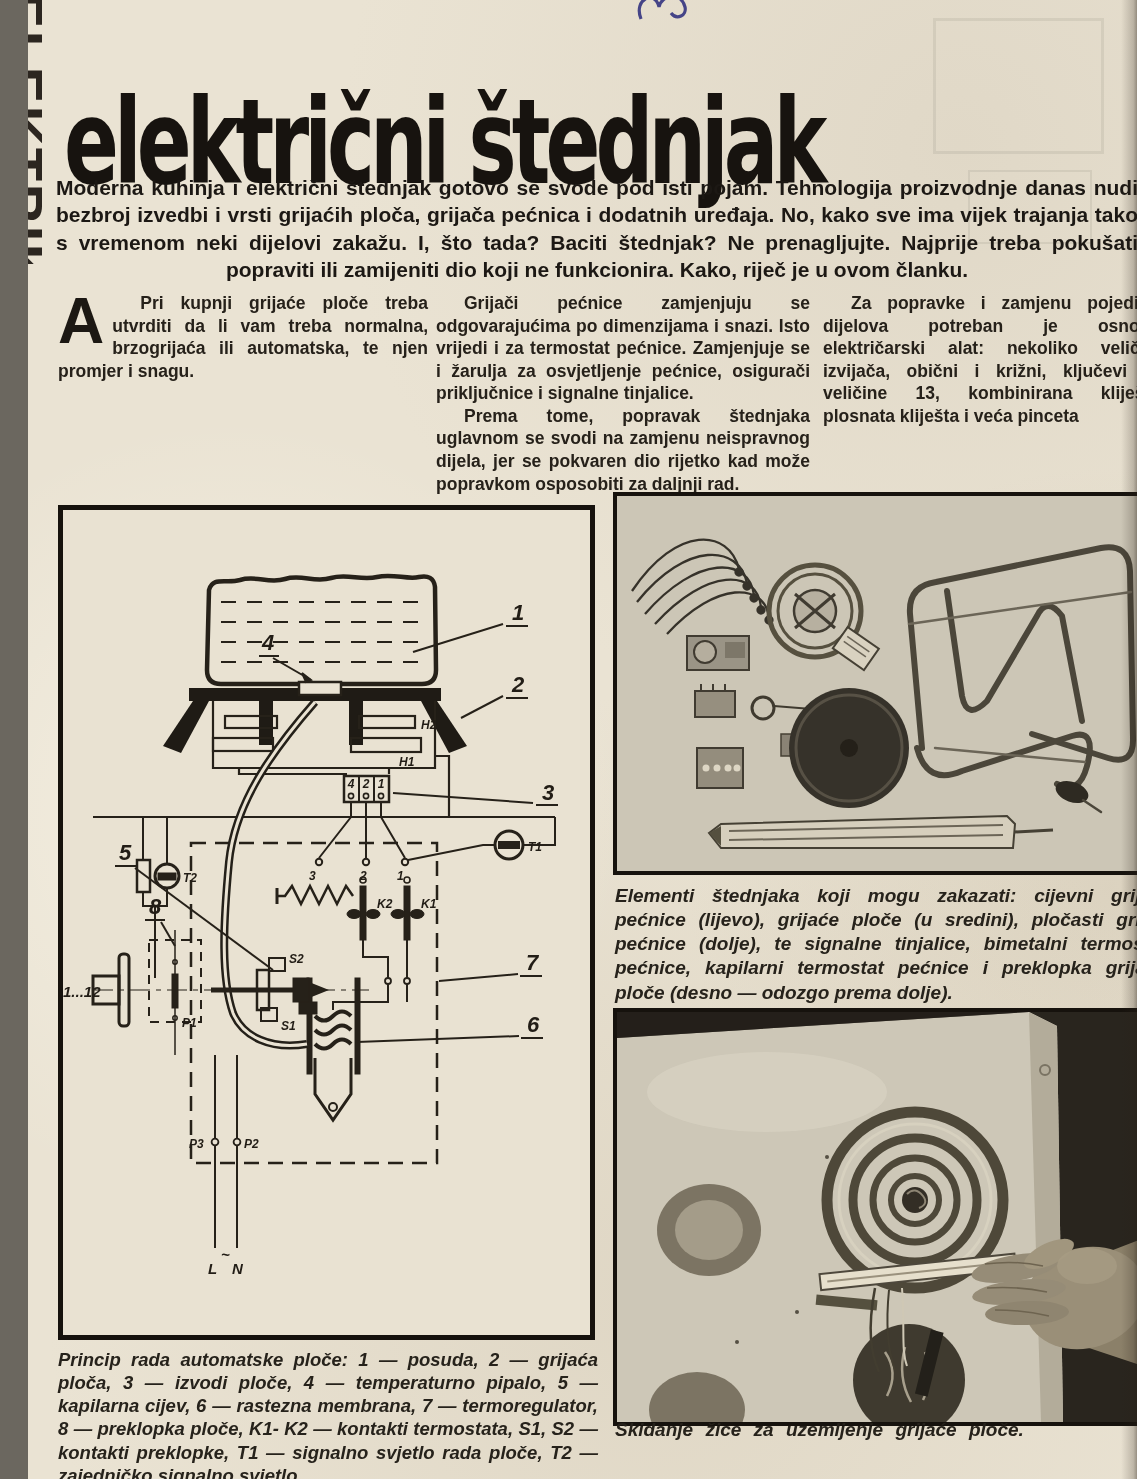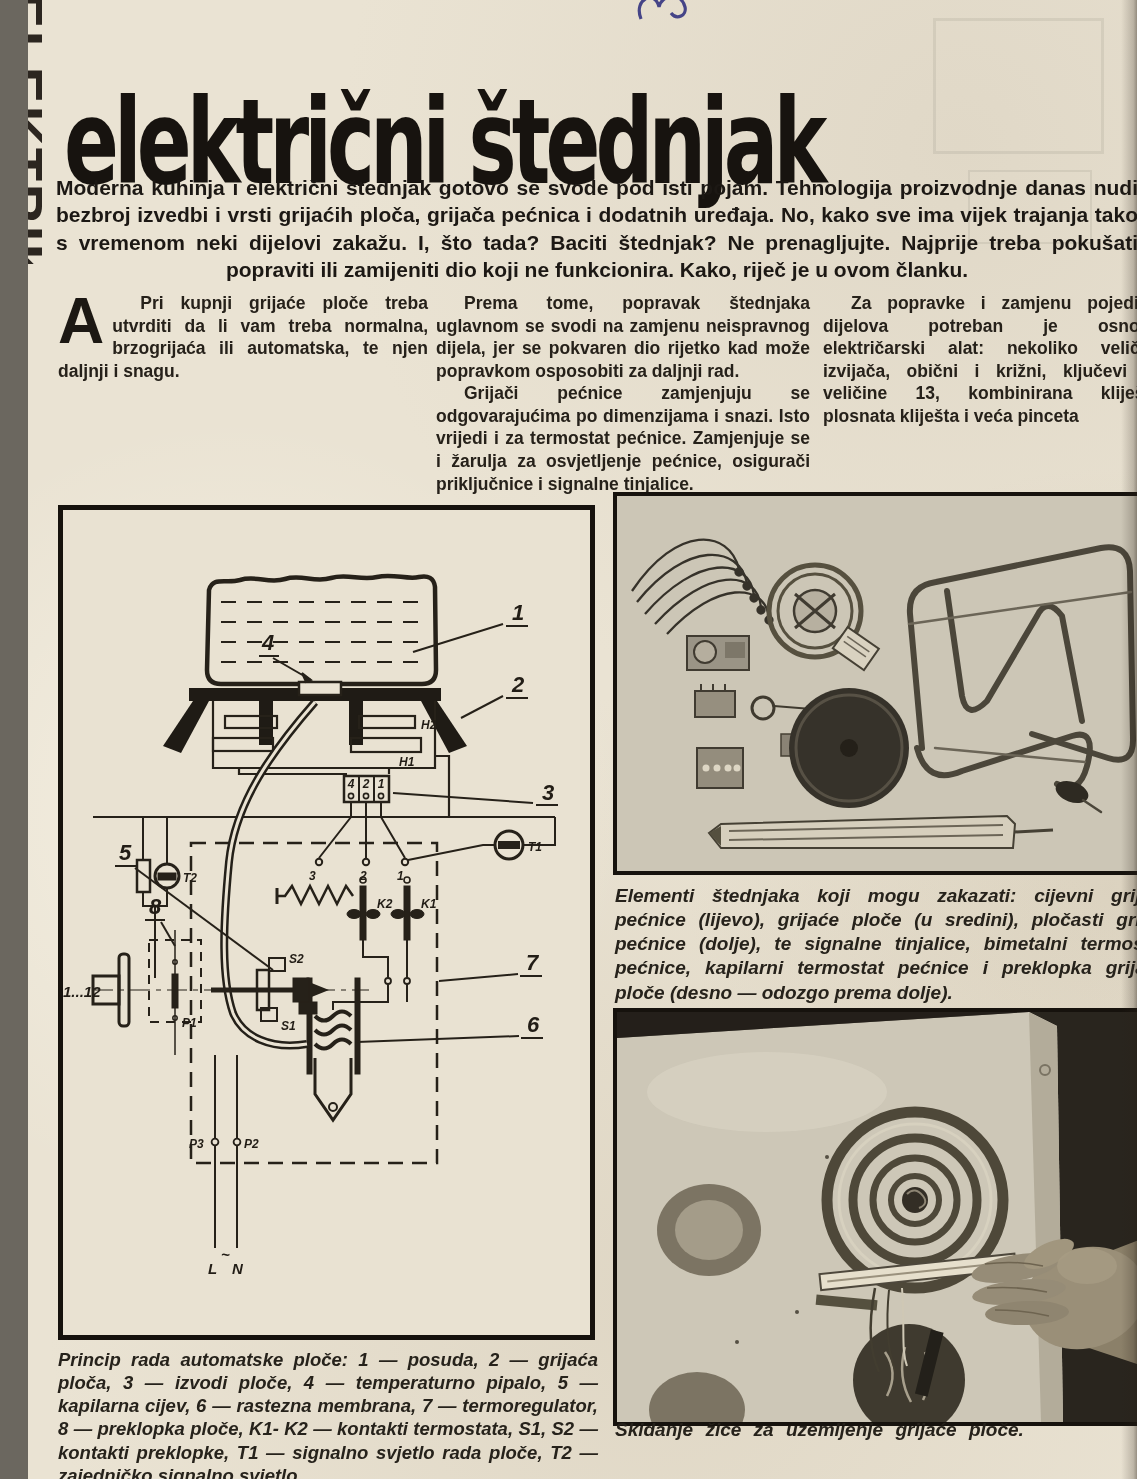--- a/index.html
+++ b/index.html
@@ -71,26 +71,26 @@
 
   <div class="ghost g1"></div>
   <div class="ghost g2"></div>
 
   <h1 class="title">električni štednjak</h1>
 
   <p class="intro">Moderna kuhinja i električni štednjak gotovo se svode pod isti pojam. Tehnologija proizvodnje danas nudi bezbroj izvedbi i vrsti grijaćih ploča, grijača pećnica i dodatnih uređaja. No, kako sve ima vijek trajanja tako s vremenom neki dijelovi zakažu. I, što tada? Baciti štednjak? Ne prenagljujte. Najprije treba pokušati popraviti ili zamijeniti dio koji ne funkcionira. Kako, riječ je u ovom članku.</p>
 
   <div class="col col1">
     <p><span class="dropcap">A</span></p>
-    <p class="ind">Pri kupnji grijaće ploče treba utvrditi da li vam treba normalna, brzogrijaća ili automatska, te njen daljnji i snagu.</p>
+    <p class="ind">Pri kupnji grijaće ploče treba utvrditi da li vam treba normalna, brzogrijaća ili automatska, te njen promjer i snagu.</p>
   </div>
 
   <div class="col col2">
+    <p class="ind">Grijači pećnice zamjenjuju se odgovarajućima po dimenzijama i snazi. Isto vrijedi i za termostat pećnice. Zamjenjuje se i žarulja za osvjetljenje pećnice, osigurači priključnice i signalne tinjalice.</p>
     <p class="ind">Prema tome, popravak štednjaka uglavnom se svodi na zamjenu neispravnog dijela, jer se pokvaren dio rijetko kad može popravkom osposobiti za daljnji rad.</p>
-    <p class="ind">Grijači pećnice zamjenjuju se odgovarajućima po dimenzijama i snazi. Isto vrijedi i za termostat pećnice. Zamjenjuje se i žarulja za osvjetljenje pećnice, osigurači priključnice i signalne tinjalice.</p>
   </div>
 
   <div class="col col3">
     <p class="ind">Za popravke i zamjenu pojedinih dijelova potreban je osnovni električarski alat: nekoliko veličina izvijača, obični i križni, ključevi do veličine 13, kombinirana kliješta, plosnata kliješta i veća pinceta</p>
   </div>
 
   <figure class="fig" id="fig-schematic" style="margin:0">
     <svg width="527" height="825" viewBox="0 0 527 825">
 
       <g fill="none" stroke="#262119">

